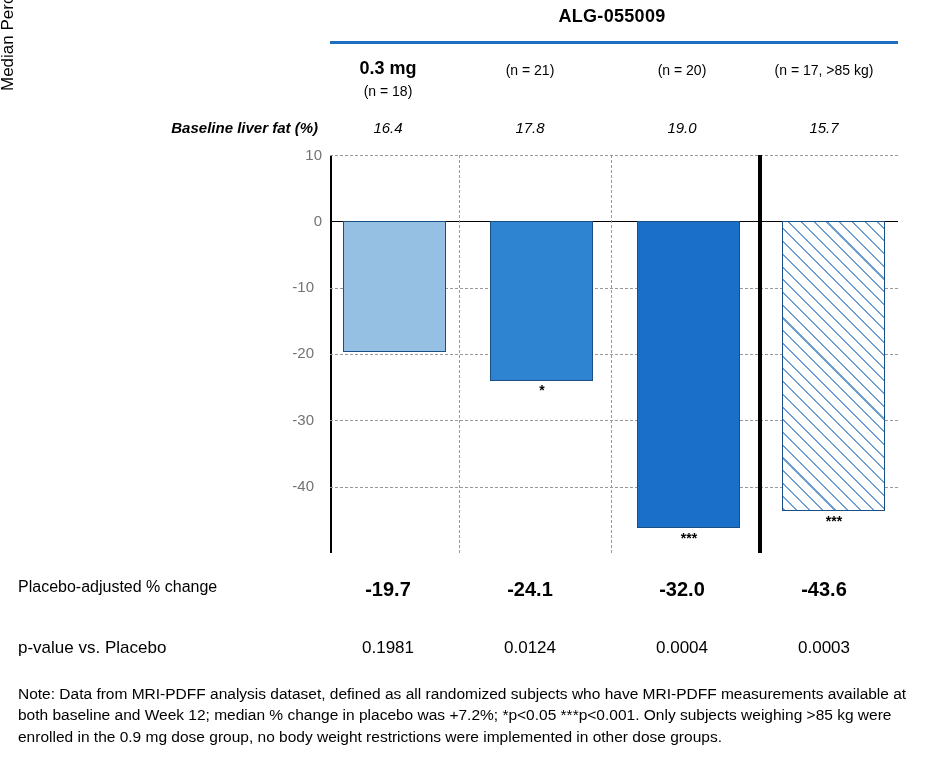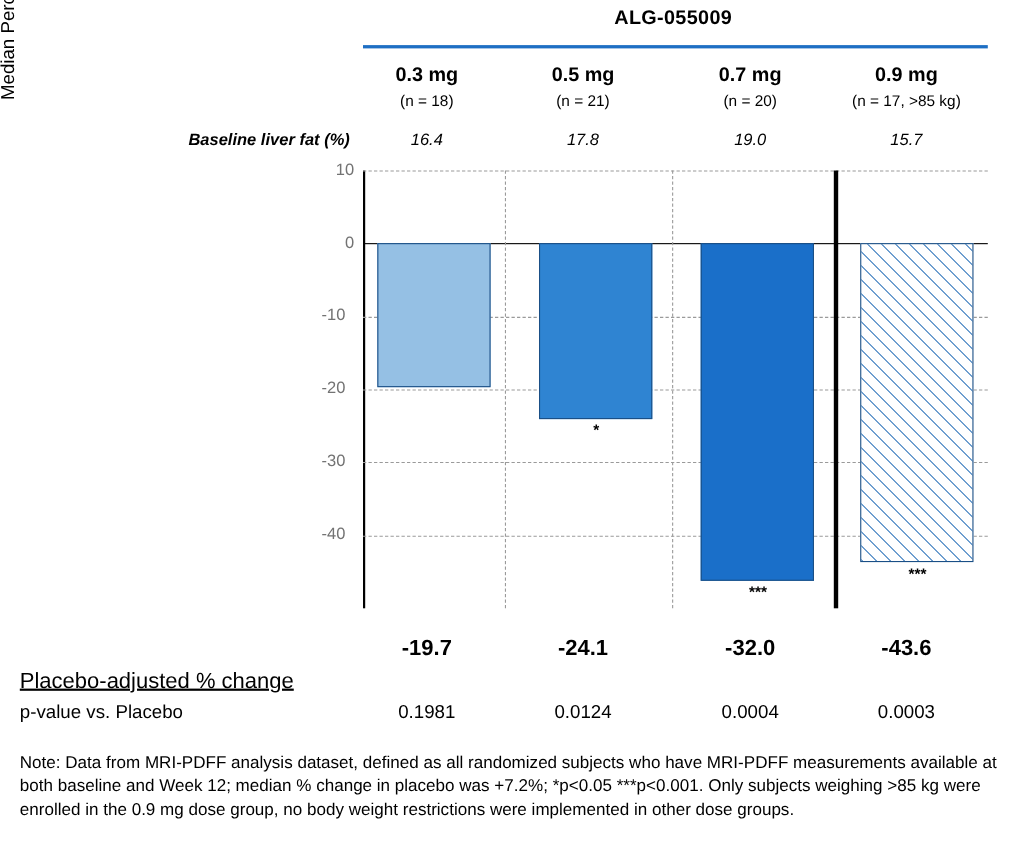--- a/index.html
+++ b/index.html
@@ -139,23 +139,22 @@
     position: absolute;
     text-align: center;
     font-size: 14px;
     font-weight: bold;
     width: 60px;
   }
   
   #adj-label {
     position: absolute;
     left: 18px;
-    top: 608px;
-    font-size: 20px;
-    text-decoration: underline;
+    top: 578px;
+    font-size: 16px;
   }
   .adj-val {
     position: absolute;
     top: 578px;
     width: 142px;
     text-align: center;
     font-size: 20px;
     font-weight: bold;
   }
   #p-label {
@@ -185,29 +184,26 @@
 <body>
 
 <div id="title">ALG-055009</div>
 <div id="title-rule"></div>
 
 <div class="dose-col" style="left:317px;">
   <div class="dose-name">0.3 mg</div>
   <div class="dose-n">(n = 18)</div>
 </div>
 <div class="dose-col" style="left:459px;">
-  <div class="dose-name">0.5 mg</div>
   <div class="dose-n">(n = 21)</div>
 </div>
 <div class="dose-col" style="left:611px;">
-  <div class="dose-name">0.7 mg</div>
   <div class="dose-n">(n = 20)</div>
 </div>
 <div class="dose-col" style="left:753px;">
-  <div class="dose-name">0.9 mg</div>
   <div class="dose-n">(n = 17, &gt;85 kg)</div>
 </div>
 
 <div id="baseline-label">Baseline liver fat (%)</div>
 <div class="baseline-val" style="left:317px;">16.4</div>
 <div class="baseline-val" style="left:459px;">17.8</div>
 <div class="baseline-val" style="left:611px;">19.0</div>
 <div class="baseline-val" style="left:753px;">15.7</div>
 
 <div id="ylabel">Median Percent Change from Baseline</div>

